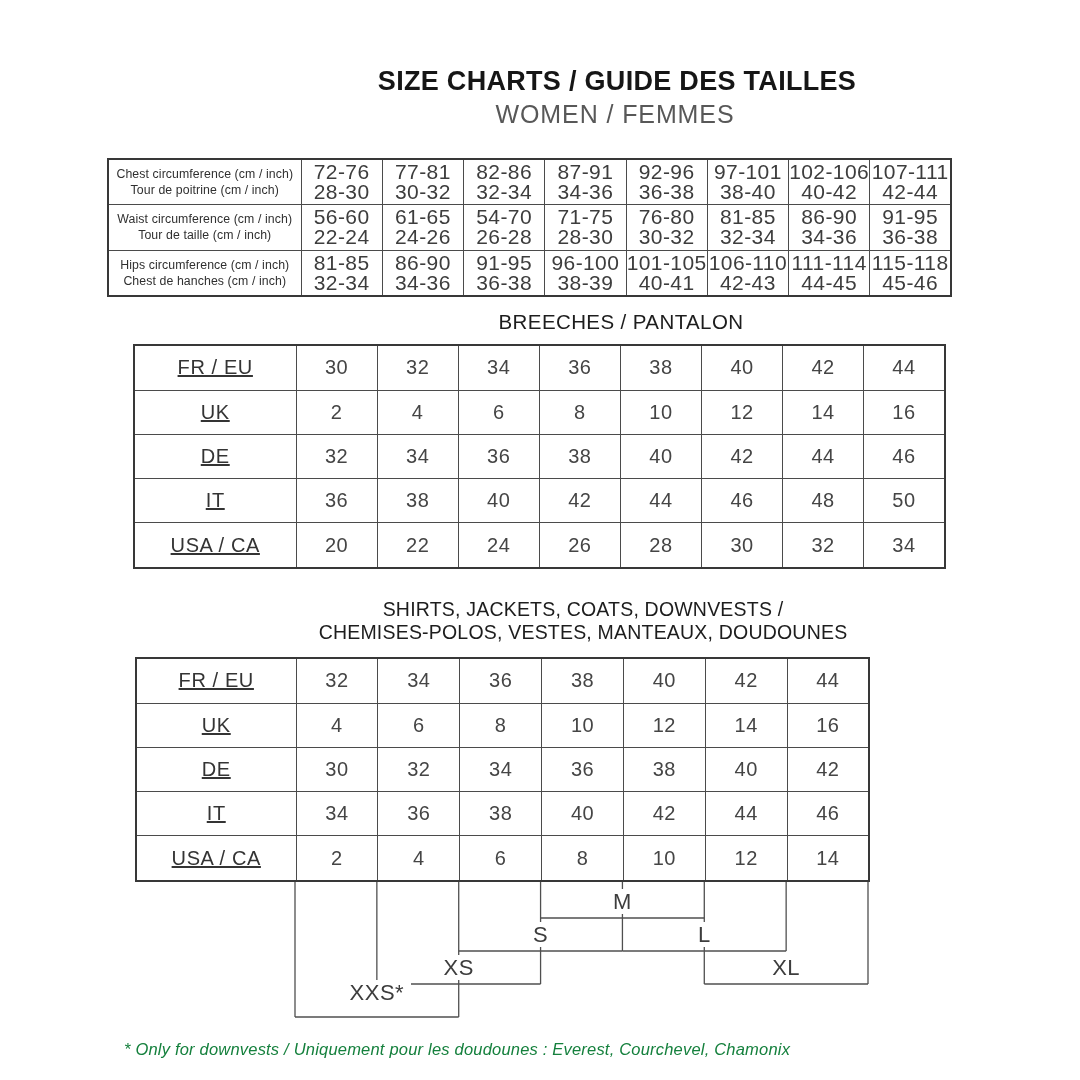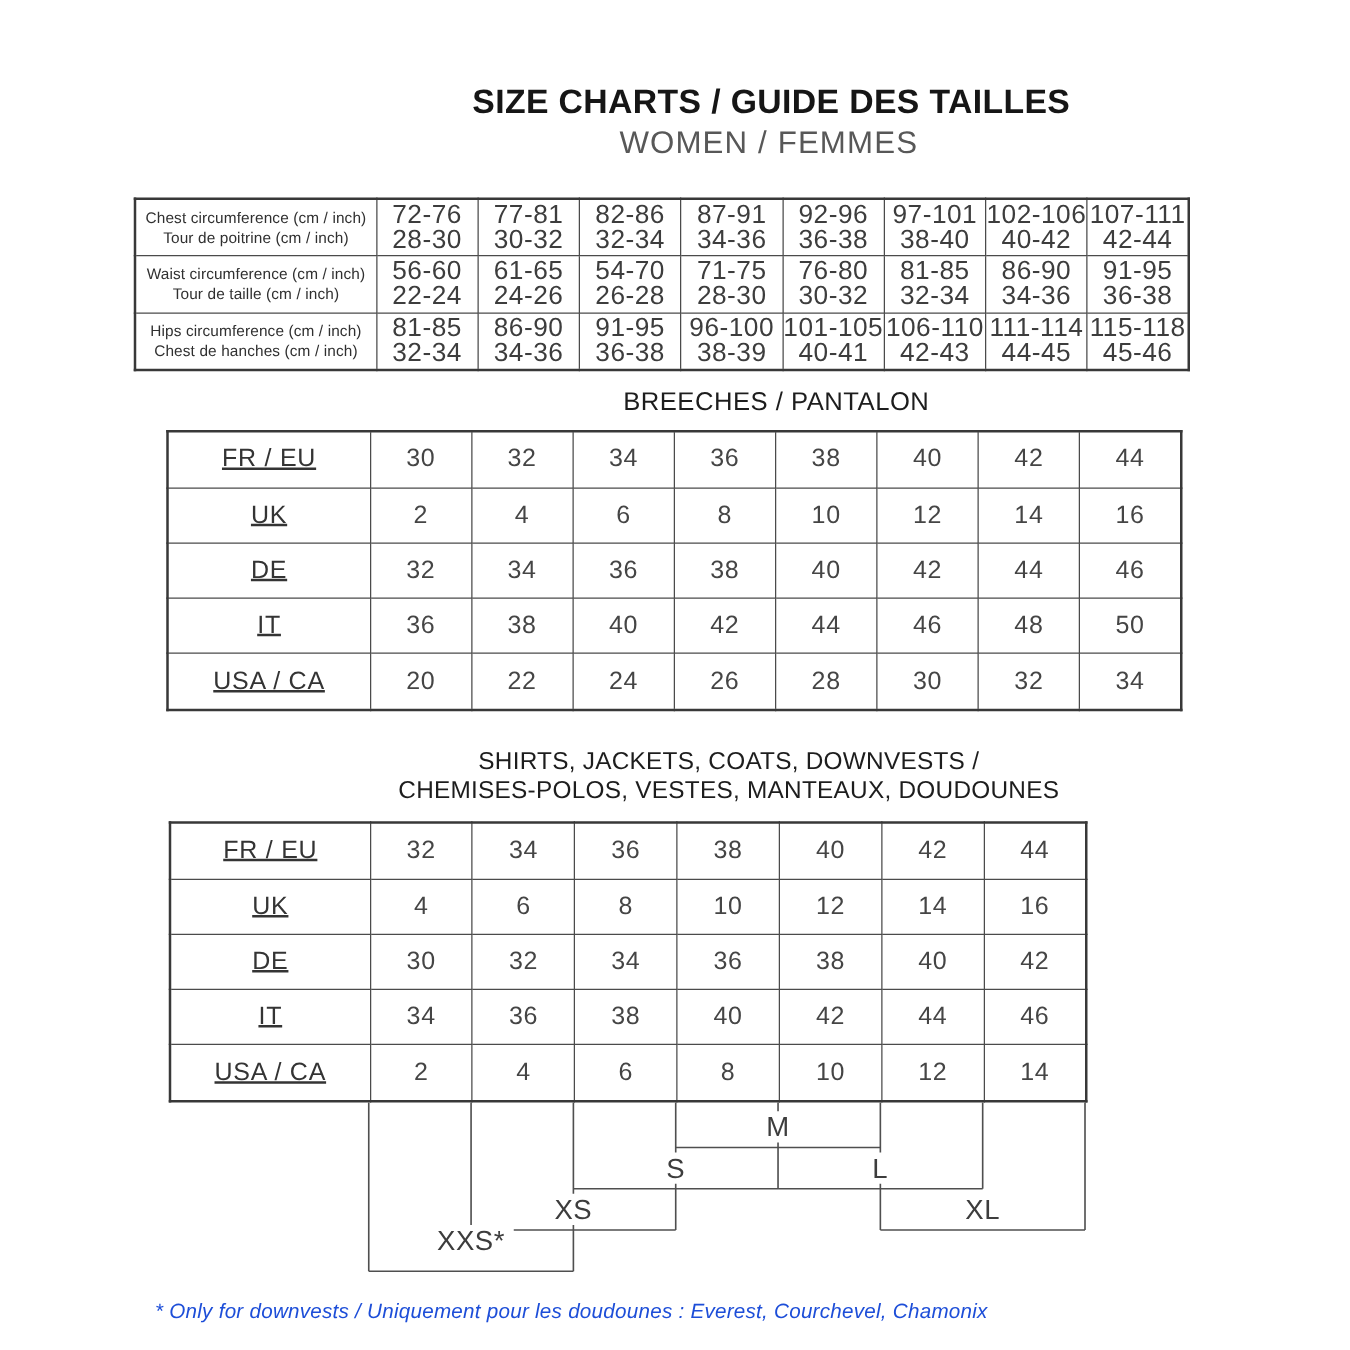--- a/index.html
+++ b/index.html
@@ -35,21 +35,21 @@
   .shirts-title   { top:598px; left:83px;  width:1000px; font-size:19.5px; line-height:22.5px; letter-spacing:0.2px; }
 
   #bracket-svg { position:absolute; left:0; top:0; }
   .bracket-label-wrap { position:absolute; text-align:center; height:26px; }
   .bracket-label {
     display:inline-block; background:#fff; padding:0 7px;
     font-size:22px; line-height:25px; color:#3d3d3d; letter-spacing:0.5px;
   }
   .footnote {
     position:absolute; top:1040px; left:124px; font-size:16.5px;
-    font-style:italic; color:#1d4ed8; letter-spacing:0.2px;
+    font-style:italic; color:#15803d; letter-spacing:0.2px;
   }
 </style>
 </head>
 <body>
 
 <div class="page">
 
   <div class="title">SIZE CHARTS / GUIDE DES TAILLES</div>
   <div class="subtitle">WOMEN / FEMMES</div>
 

